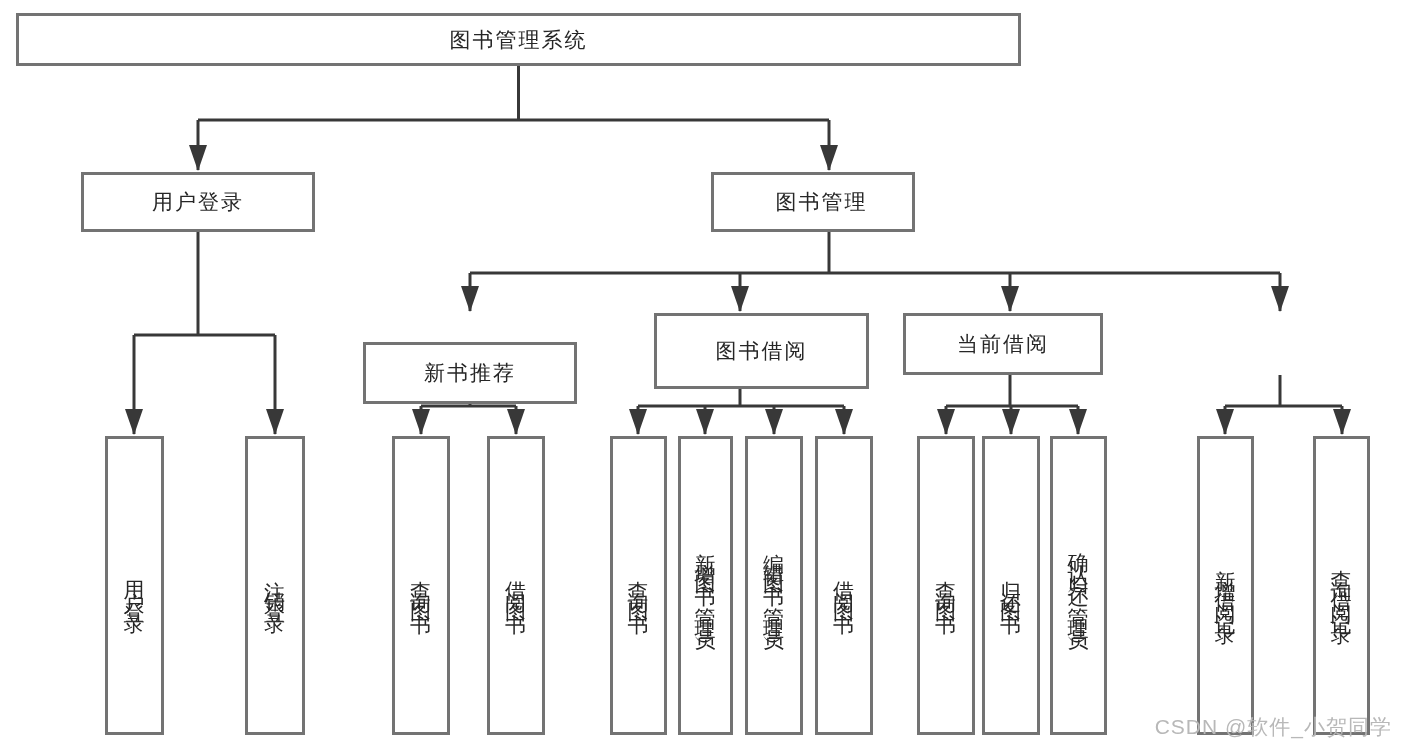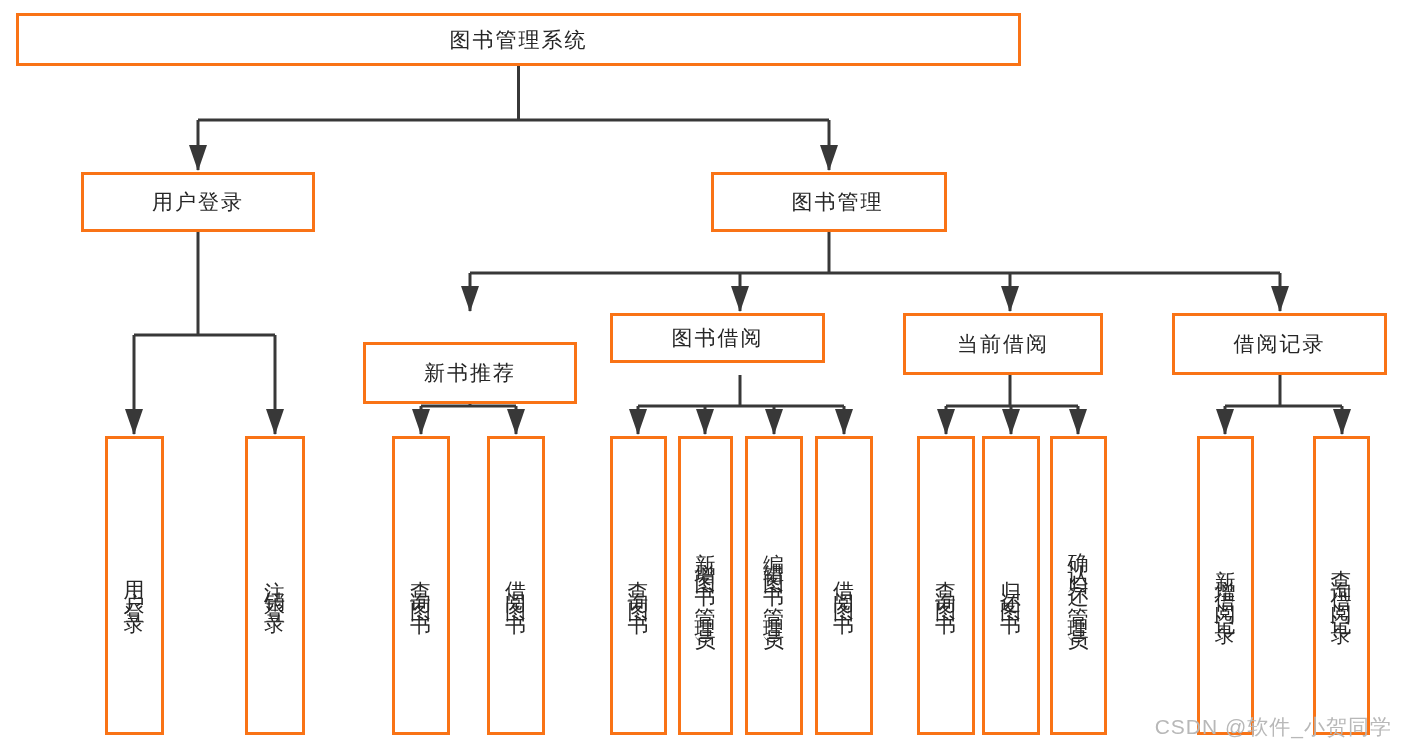--- a/index.html
+++ b/index.html
@@ -19,21 +19,21 @@
     position: absolute;
     left: 0;
     top: 0;
     width: 1405px;
     height: 747px;
   }
   .node {
     position: absolute;
     box-sizing: border-box;
     background: #ffffff;
-    border: 3px solid #f97316;
+    border: 3px solid #737373;
     display: flex;
     align-items: center;
     justify-content: center;
     color: #262626;
     font-size: 21px;
     letter-spacing: 2px;
     white-space: nowrap;
   }
   .leaf span {
     writing-mode: vertical-rl;
@@ -107,35 +107,32 @@
     </g>
   </svg>
 
   <div class="node" style="left:16px; top:13px; width:1005px; height:53px;">
     <span>图书管理系统</span>
   </div>
 
   <div class="node" style="left:81px; top:172px; width:234px; height:60px;">
     <span>用户登录</span>
   </div>
-  <div class="node" style="left:711px; top:172px; width:236px; height:60px;padding-left:17px;">
+  <div class="node" style="left:711px; top:172px; width:204px; height:60px;padding-left:17px;">
     <span>图书管理</span>
   </div>
 
   <div class="node" style="left:363px; top:313px; width:214px; height:62px;margin-top:29px;">
     <span>新书推荐</span>
   </div>
-  <div class="node" style="left:610px; top:313px; width:215px; height:50px;text-align:right;">
+  <div class="node" style="left:654px; top:313px; width:215px; height:76px;text-align:right;">
     <span>图书借阅</span>
   </div>
   <div class="node" style="left:903px; top:313px; width:200px; height:62px;">
     <span>当前借阅</span>
-  </div>
-  <div class="node" style="left:1172px; top:313px; width:215px; height:62px;">
-    <span>借阅记录</span>
   </div>
 
   <div class="node leaf" style="left:105px; top:436px; width:59px; height:299px;">
     <span>用户登录</span>
   </div>
   <div class="node leaf" style="left:245px; top:436px; width:60px; height:299px;">
     <span>注销登录</span>
   </div>
 
   <div class="node leaf" style="left:392px; top:436px; width:58px; height:299px;">

